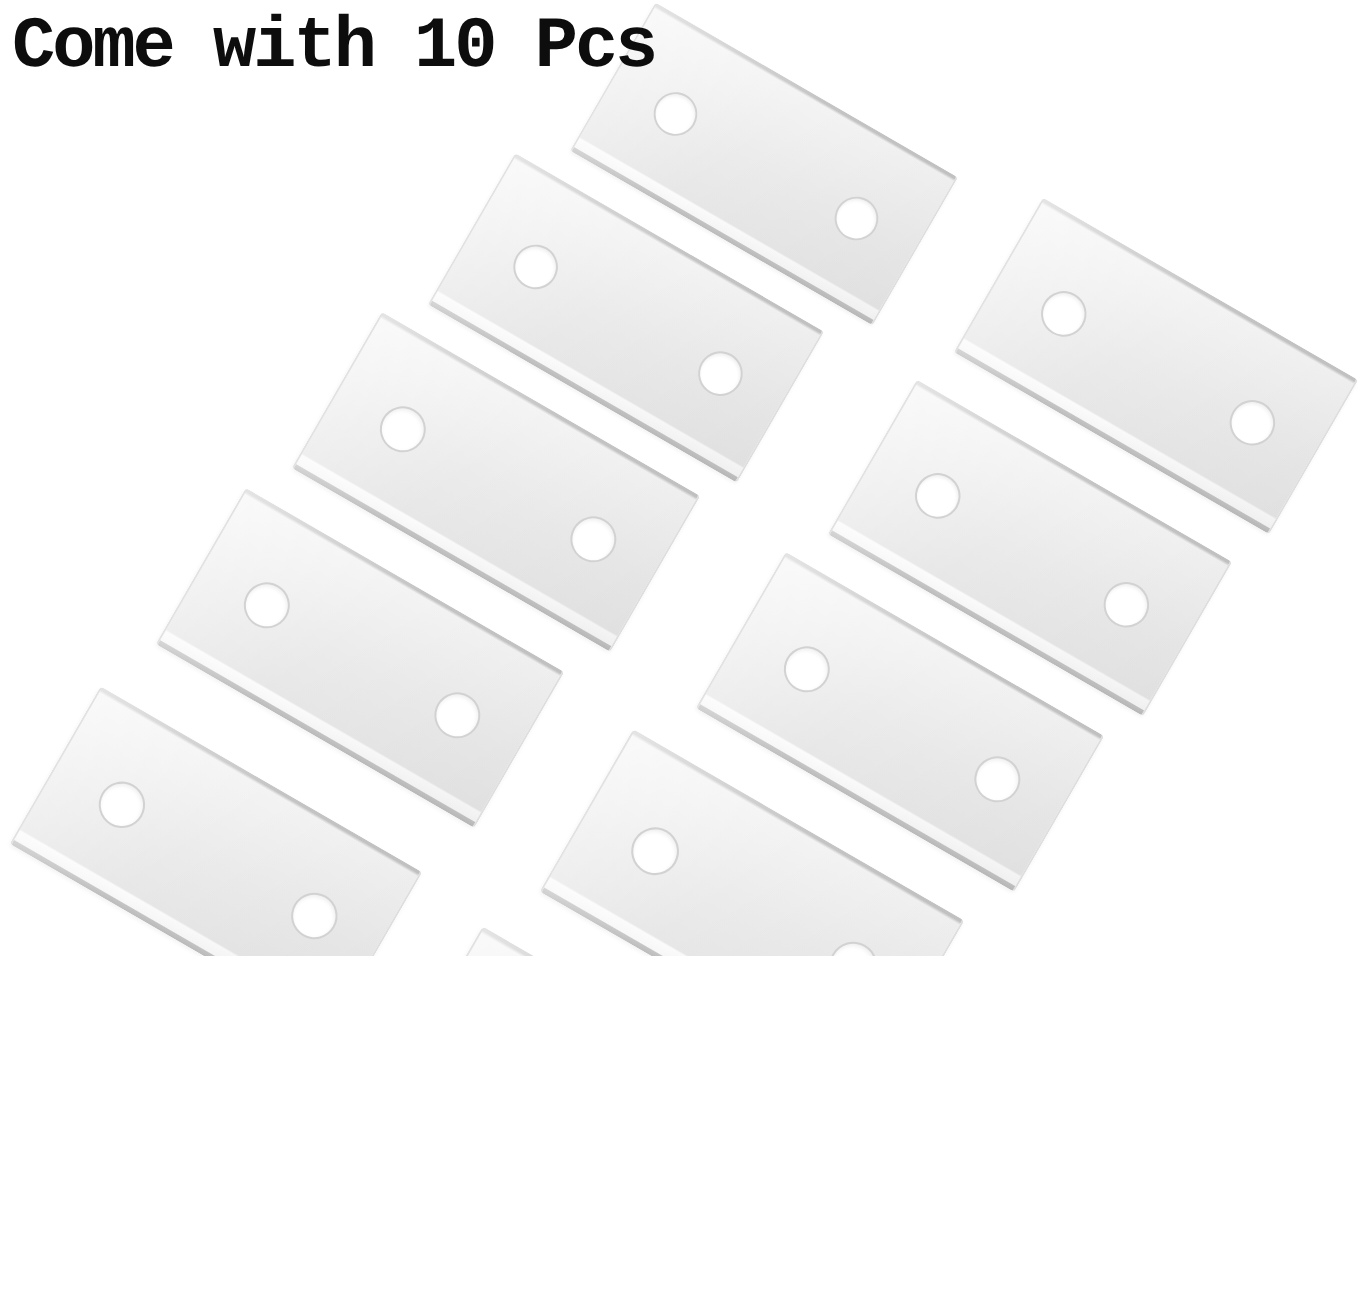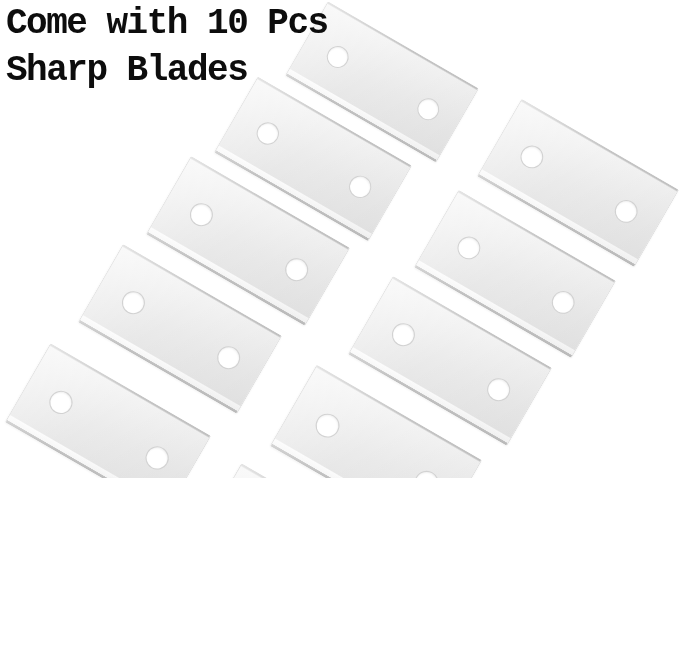--- a/index.html
+++ b/index.html
@@ -61,21 +61,20 @@
     background: var(--hole, #ffffff);
     box-shadow: 0 0 0 1px var(--hole-rim, #d2d2d2), inset 0 1px 2px rgba(0,0,0,0.07);
   }
 </style>
 </head>
 <body>
 
 <div class="stage">
   <div class="caption">
     <div>Come with 10 Pcs</div>
-    <div>Sharp Blades</div>
   </div>
   <div id="blades-layer">
       <div class="blade" style="left: 382px; top: 82px; width: 184px; height: 90px; transform: translate(-50%, -50%) rotate(30deg) scale(0.95);">
         <div class="hole" style="width: 21px; height: 21px; left: 26.5px; top: 34.5px;"></div>
         <div class="hole" style="width: 21px; height: 21px; left: 136.5px; top: 34.5px;"></div>
       </div>
       <div class="blade" style="left: 313px; top: 159px; width: 184px; height: 90px; transform: translate(-50%, -50%) rotate(30deg) scale(0.97);">
         <div class="hole" style="width: 21px; height: 21px; left: 26.5px; top: 34.5px;"></div>
         <div class="hole" style="width: 21px; height: 21px; left: 136.5px; top: 34.5px;"></div>
       </div>

